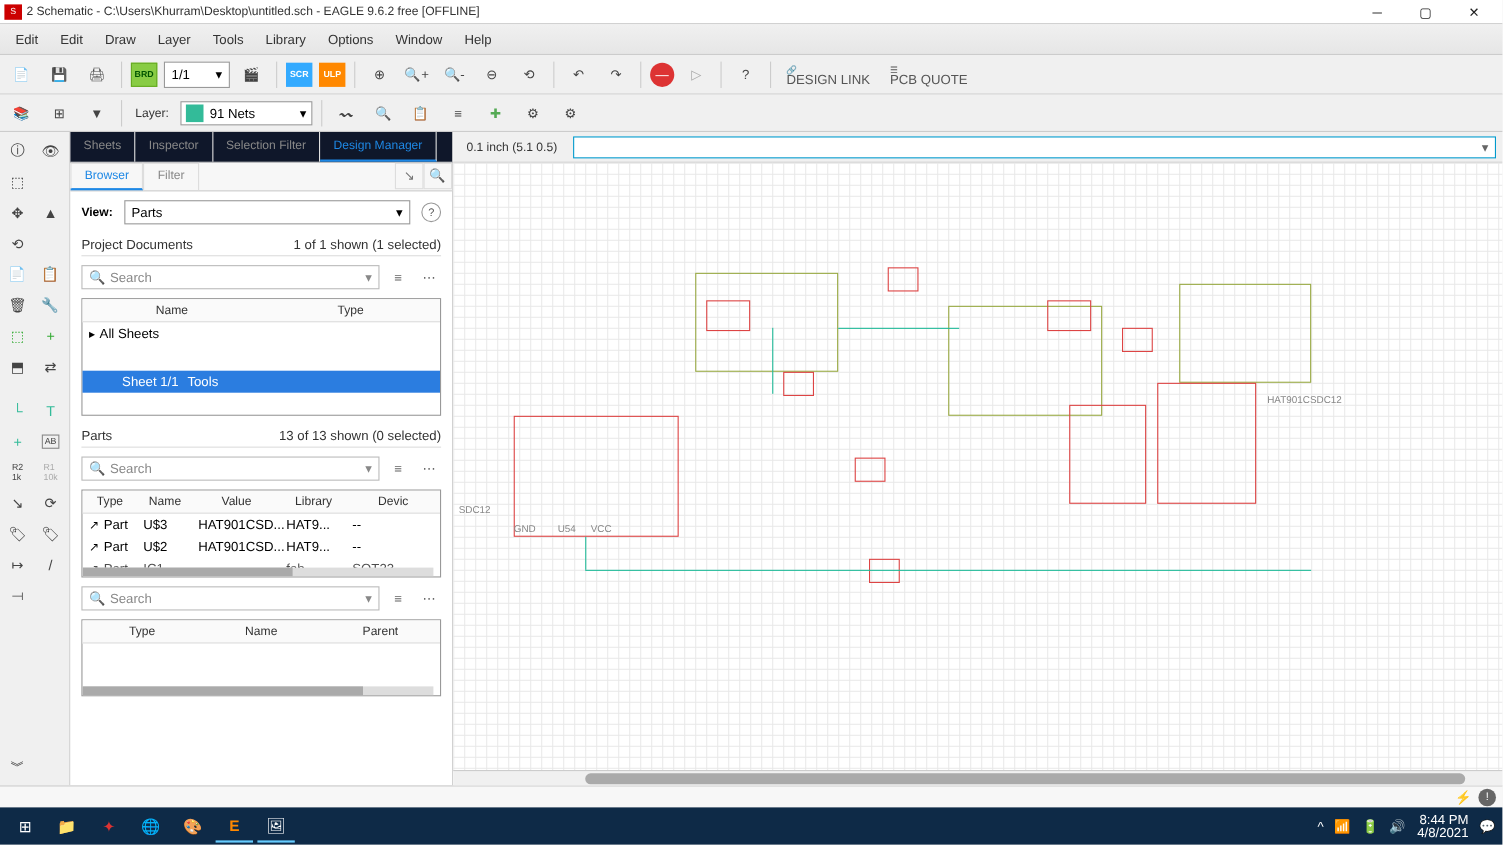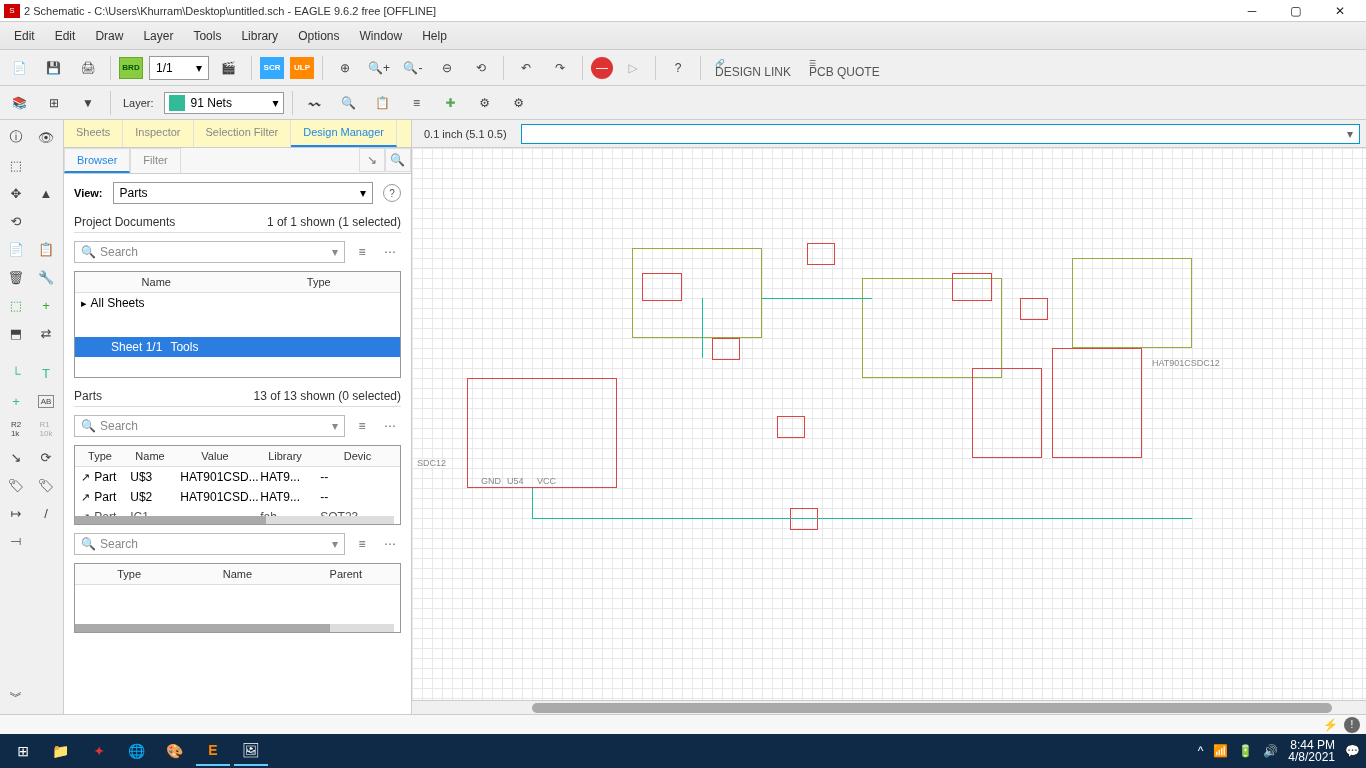--- a/index.html
+++ b/index.html
@@ -33,21 +33,21 @@
 .layer-sw { width:16px; height:16px; background:#3b9; }
 
 
 .main { flex:1; display:flex; overflow:hidden; }
 .left-tool-col { width: 64px; background:#f0f0f0; border-right:1px solid #ccc; display:flex; flex-direction:column; padding:4px 2px; gap:2px;}
 .tool-pair { display:flex; gap:2px;}
 .tbox { width:28px; height:26px; display:flex; align-items:center; justify-content:center; color:#444; border-radius:2px; font-size:13px; }
 
 
 .side-panel { width: 348px; background:#fff; border-right:1px solid #ccc; display:flex; flex-direction:column; }
-.side-tabs { height:28px; display:flex; border-bottom:1px solid #ccc; background:#fef9c3; }
+.side-tabs { height:28px; display:flex; border-bottom:1px solid #ccc; background:#0f172a; }
 .side-tab { padding:6px 12px; color:#888; font-size:11px; border-right:1px solid #e0e0e0;}
 .side-tab.active { color:#1e88e5; border-bottom:2px solid #1e88e5; }
 .sub-tabs { height:26px; display:flex; border-bottom:1px solid #ccc; background:#f7f7f7;justify-content:center;}
 .sub-tab { padding:5px 12px; color:#888; font-size:11px; border:1px solid #ddd; border-bottom:none;}
 .sub-tab.active { color:#1e88e5; border-bottom:2px solid #1e88e5;}
 .sub-tab-right { margin-left:auto; display:flex;}
 .sub-ticon { width:26px; height:24px; display:flex;align-items:center;justify-content:center; border:1px solid #ddd; color:#777;}
 
 .panel-body { flex:1; padding:8px 10px; overflow:auto; display:flex; flex-direction:column; gap:8px; }
 .view-row { display:flex; align-items:center; gap:10px; }
@@ -362,21 +362,21 @@
       <div class="sch-box red" style="left:540px; top:125px; width:40px; height:28px;"></div>
       <div class="sch-box red" style="left:608px; top:150px; width:28px; height:22px;"></div>
       <div class="sch-box red" style="left:378px; top:360px; width:28px; height:22px;"></div>
 
       <div class="sch-wire" style="left:120px; top:370px; width:660px; height:1px;"></div>
       <div class="sch-wire" style="left:120px; top:340px; width:1px; height:30px;"></div>
       <div class="sch-wire" style="left:290px; top:150px; width:1px; height:60px;"></div>
       <div class="sch-wire" style="left:350px; top:150px; width:110px; height:1px;"></div>
 
       <div class="sch-lbl" style="left:5px; top:310px;">SDC12</div>
-      <div class="sch-lbl" style="left:69px; top:328px;">GND</div>
+      <div class="sch-lbl" style="left:55px; top:328px;">GND</div>
       <div class="sch-lbl" style="left:95px; top:328px;">U54</div>
       <div class="sch-lbl" style="left:125px; top:328px;">VCC</div>
       <div class="sch-lbl" style="left:740px; top:210px;">HAT901CSDC12</div>
     </div>
     <div class="canvas-scroll-h">
         <div class="scroll-thumb"></div>
       </div>
   </div>
 </div>
 

